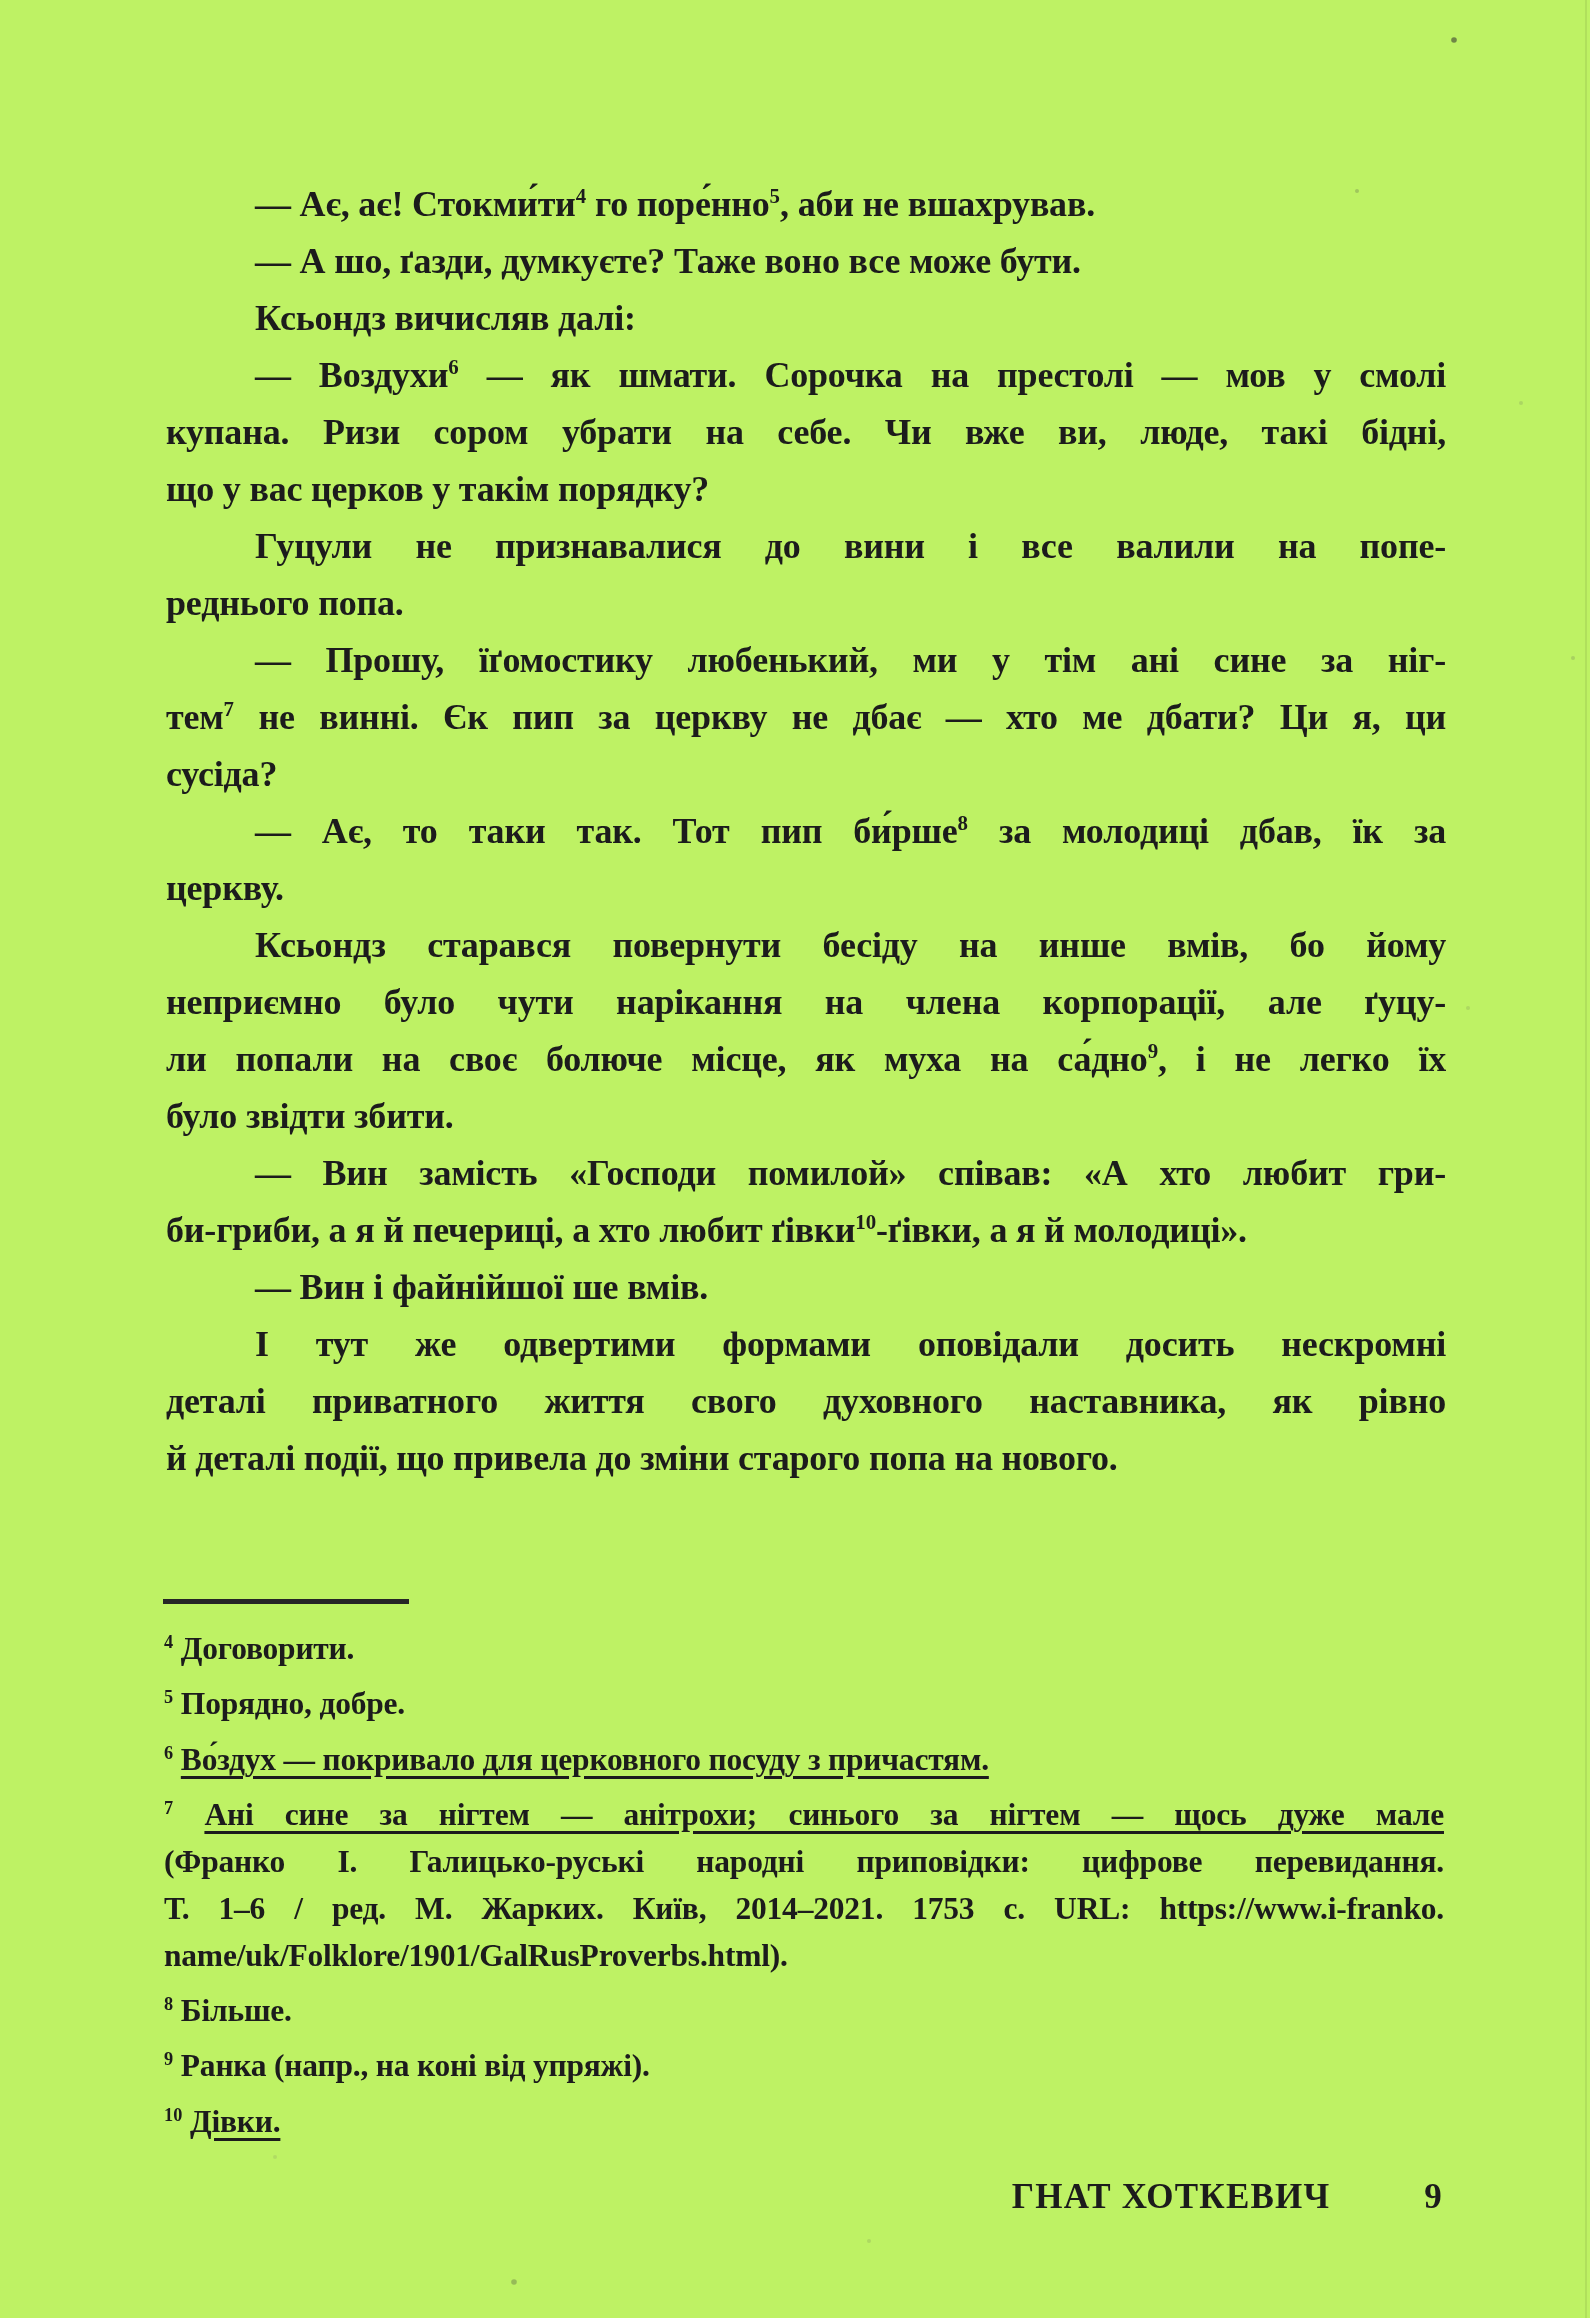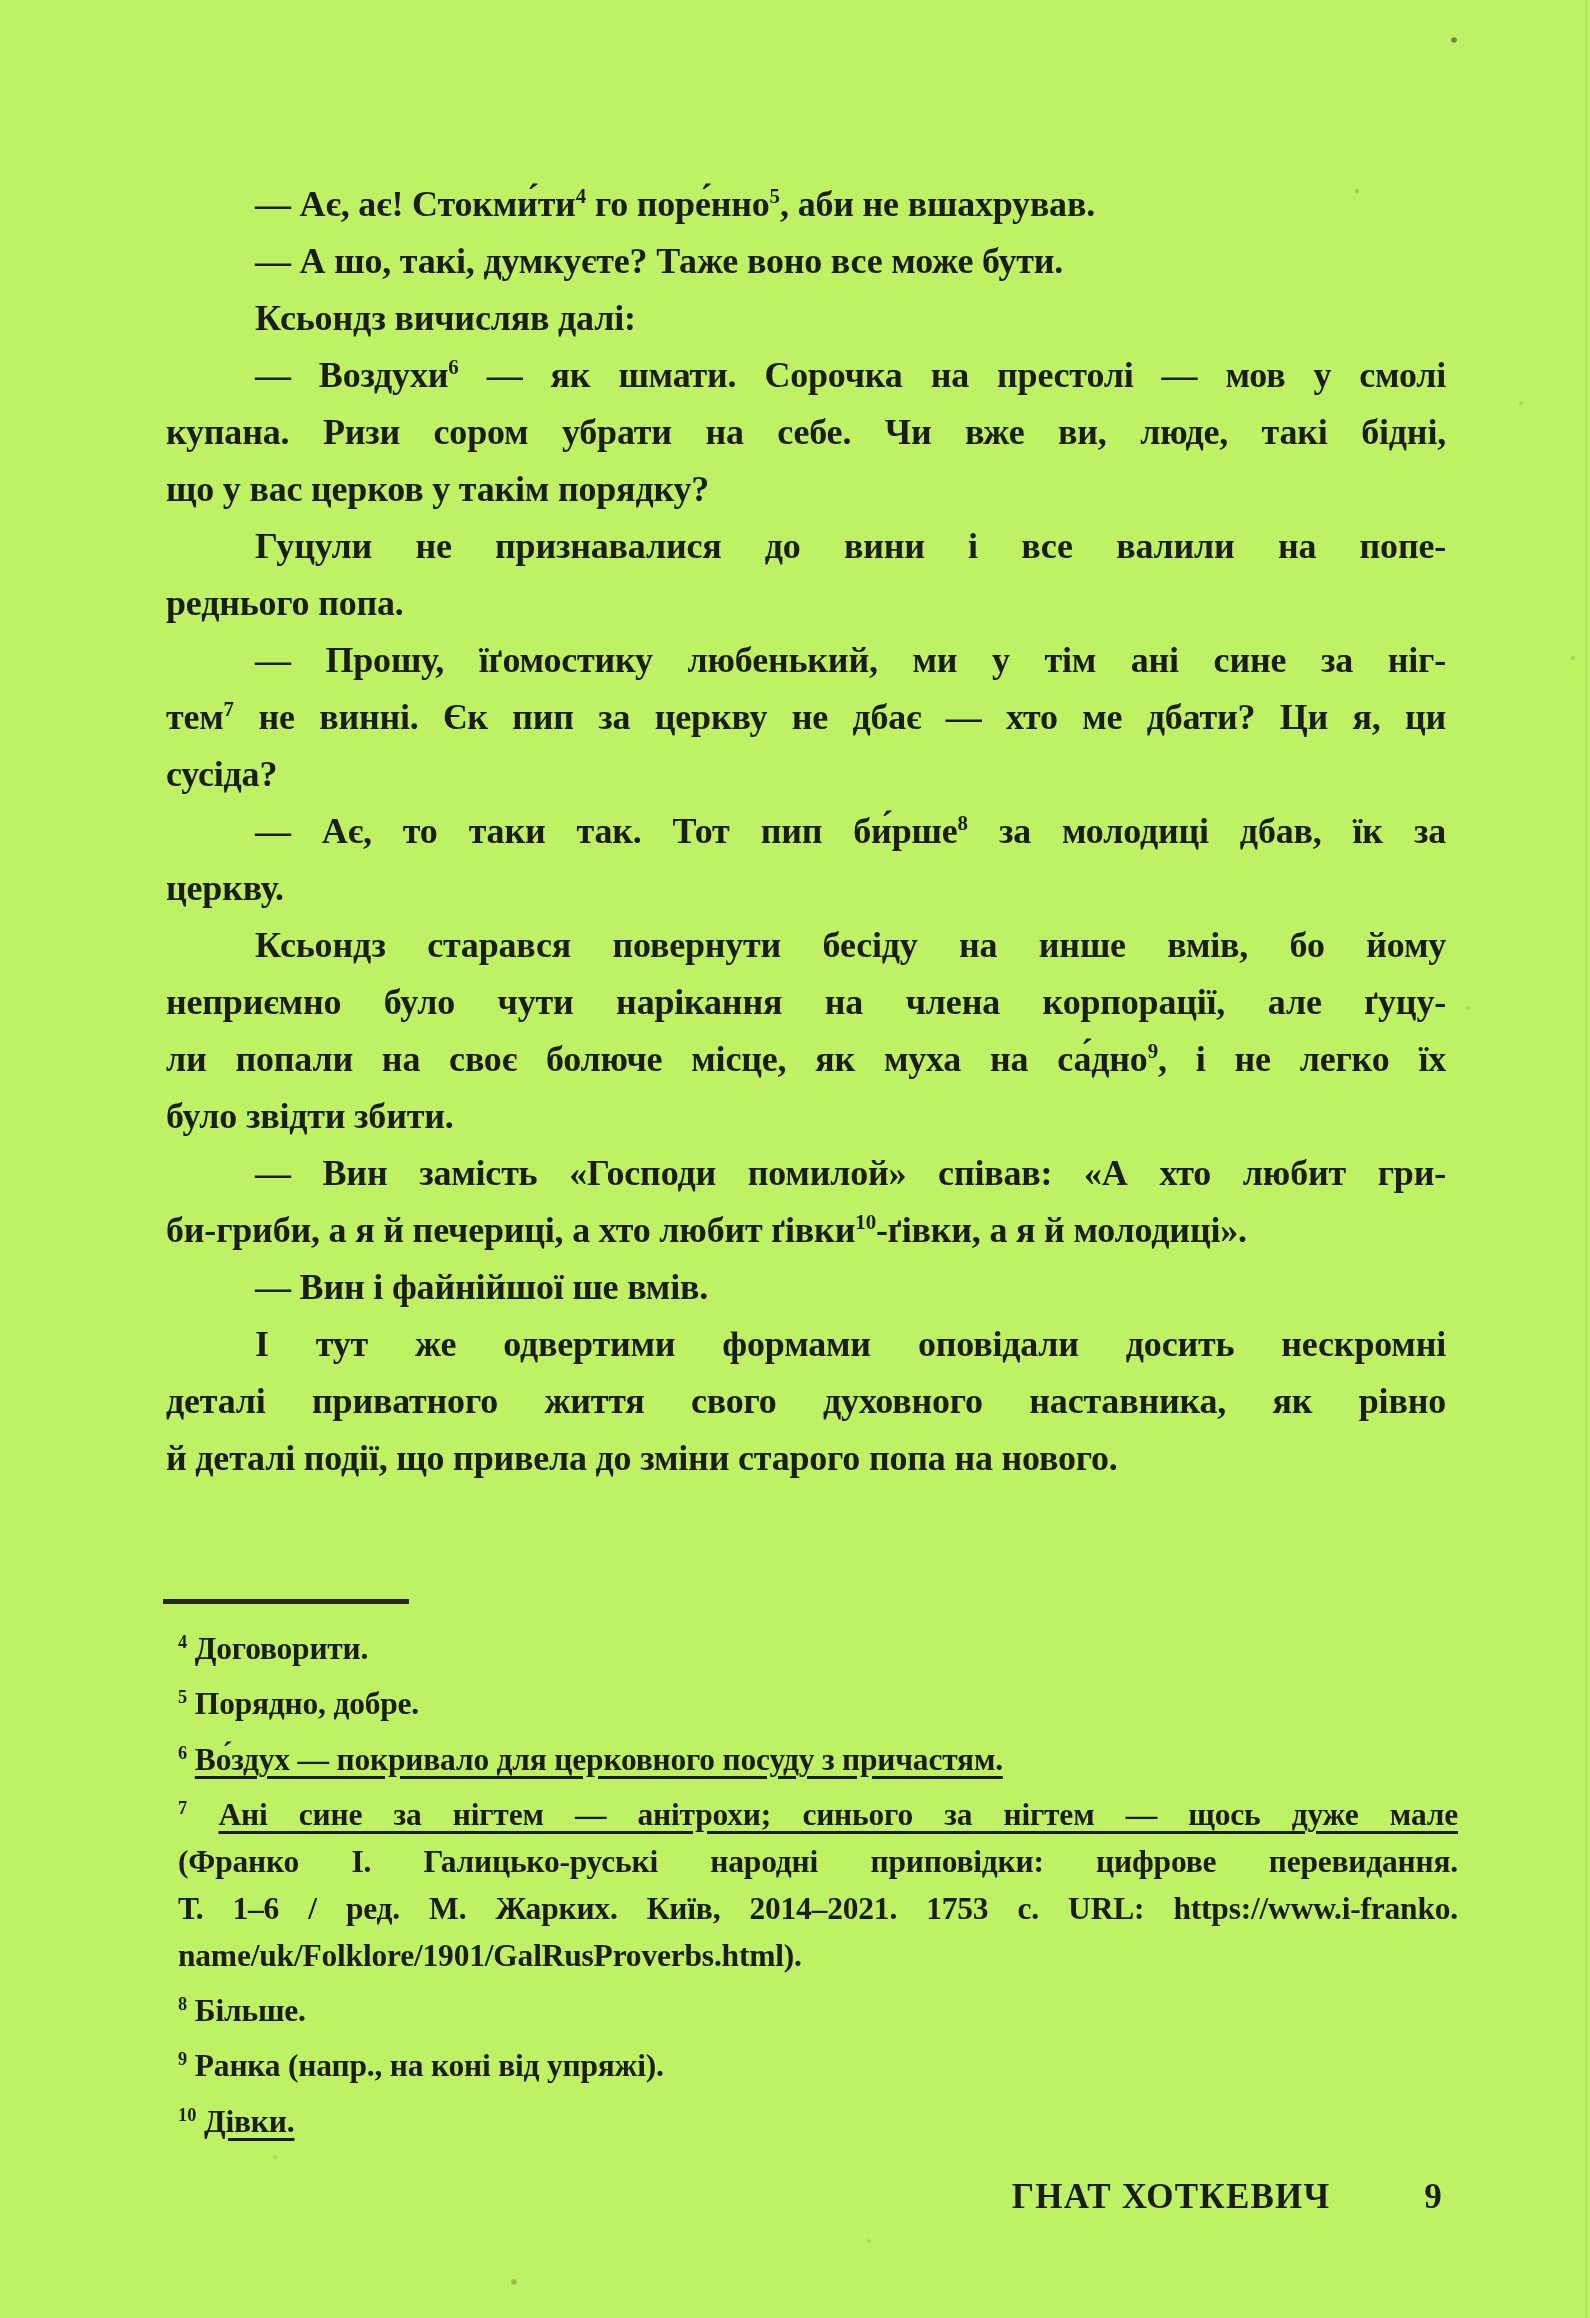--- a/index.html
+++ b/index.html
@@ -36,21 +36,21 @@
     line-height:0;
     vertical-align:super;
     letter-spacing:0;
   }
   
   .fn-rule{
     position:absolute;left:163px;top:1599px;
     width:246px;height:5px;background:#262626;
   }
   .footnotes{
-    position:absolute;left:178px;top:1625px;width:1280px;
+    position:absolute;left:164px;top:1625px;width:1280px;
   }
   .fnote{margin-bottom:8.3px;}
   .fline{
     height:47px;line-height:47px;font-size:31.5px;
     letter-spacing:-0.2px;
   }
   .fline.just{
     text-align:justify;
     text-align-last:justify;
     text-justify:inter-word;
@@ -86,21 +86,21 @@
     background:rgba(0,0,0,.07);
   }
 </style>
 </head>
 <body>
 
 <div class="page">
 
   <div class="body-text">
       <div class="bline indent">— Ає, ає! Стокми́ти<sup>4</sup> го поре́нно<sup>5</sup>, аби не вшахрував.</div>
-      <div class="bline indent">— А шо, такі, думкуєте? Таже воно все може бути.</div>
+      <div class="bline indent">— А шо, ґазди, думкуєте? Таже воно все може бути.</div>
       <div class="bline indent">Ксьондз вичисляв далі:</div>
       <div class="bline indent just">— Воздухи<sup>6</sup> — як шмати. Сорочка на престолі — мов у смолі</div>
       <div class="bline just">купана. Ризи сором убрати на себе. Чи вже ви, люде, такі бідні,</div>
       <div class="bline">що у вас церков у такім порядку?</div>
       <div class="bline indent just">Гуцули не признавалися до вини і все валили на попе-</div>
       <div class="bline">реднього попа.</div>
       <div class="bline indent just">— Прошу, їґомостику любенький, ми у тім ані сине за ніг-</div>
       <div class="bline just">тем<sup>7</sup> не винні. Єк пип за церкву не дбає — хто ме дбати? Ци я, ци</div>
       <div class="bline">сусіда?</div>
       <div class="bline indent just">— Ає, то таки так. Тот пип би́рше<sup>8</sup> за молодиці дбав, їк за</div>

